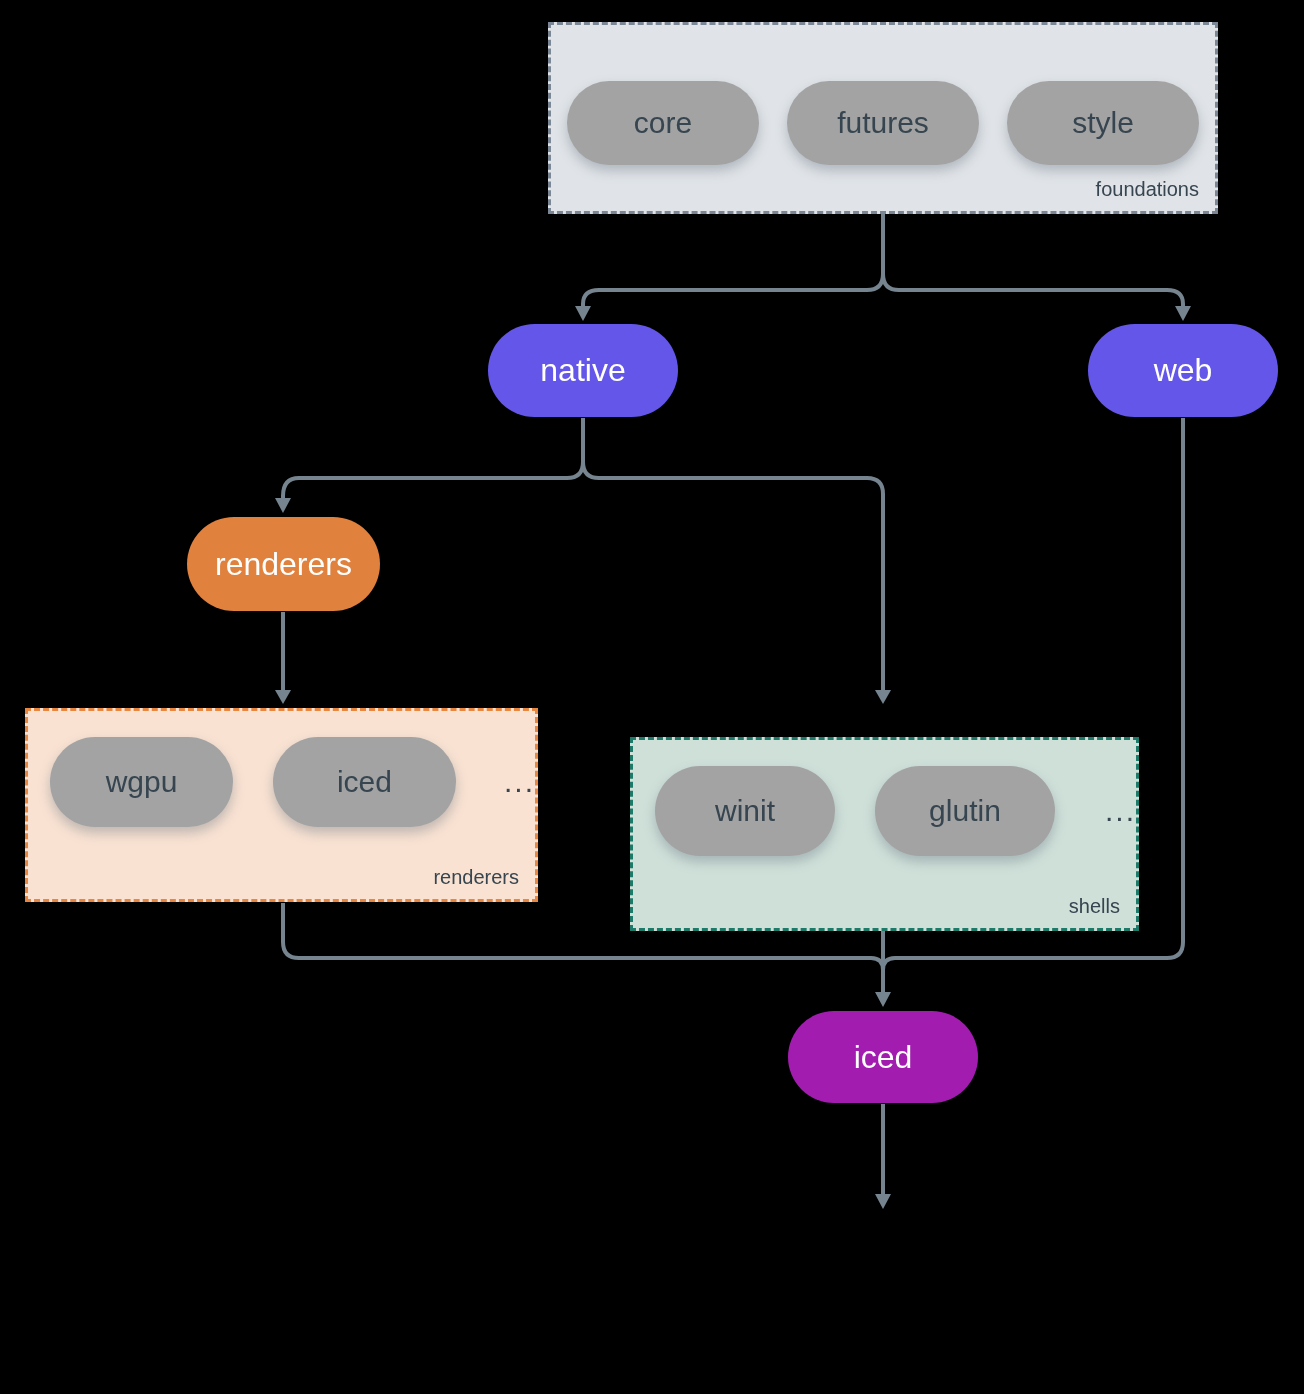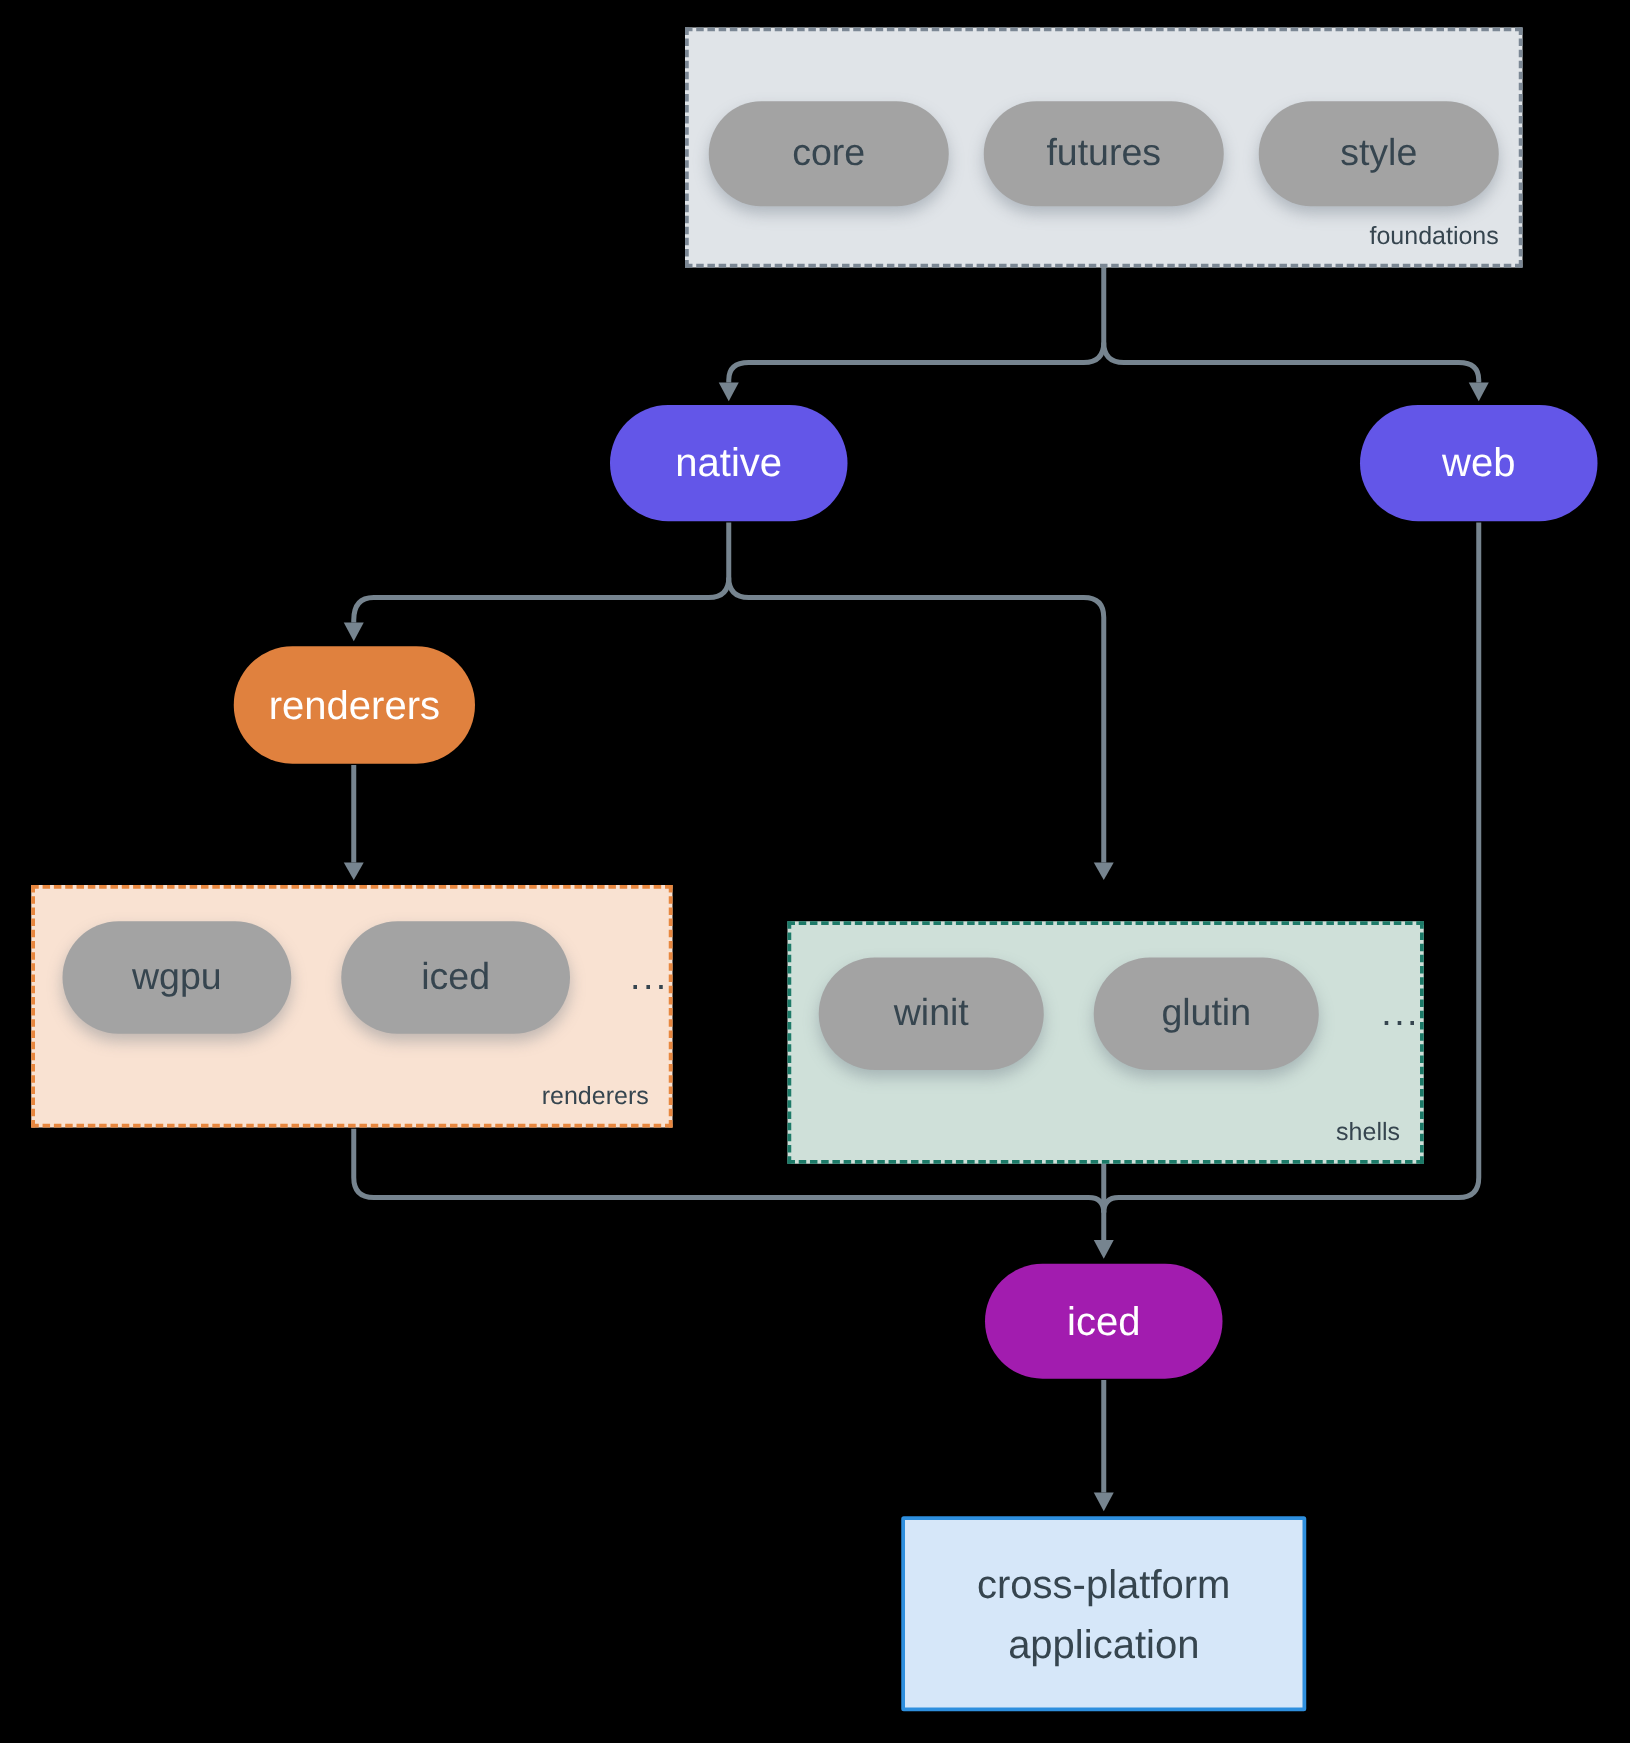--- a/index.html
+++ b/index.html
@@ -130,17 +130,14 @@
       </div>
       <span class="ellipsis">...</span>
     </div>
     <div class="group-label">shells</div>
   </div>
 
   <div class="node blue" id="iced">
     <span>iced</span>
   </div>
 
-  <div id="app">
-    <div class="app-text">cross-platform application</div>
-  </div>
 
 </div>
 
 </body></html>

